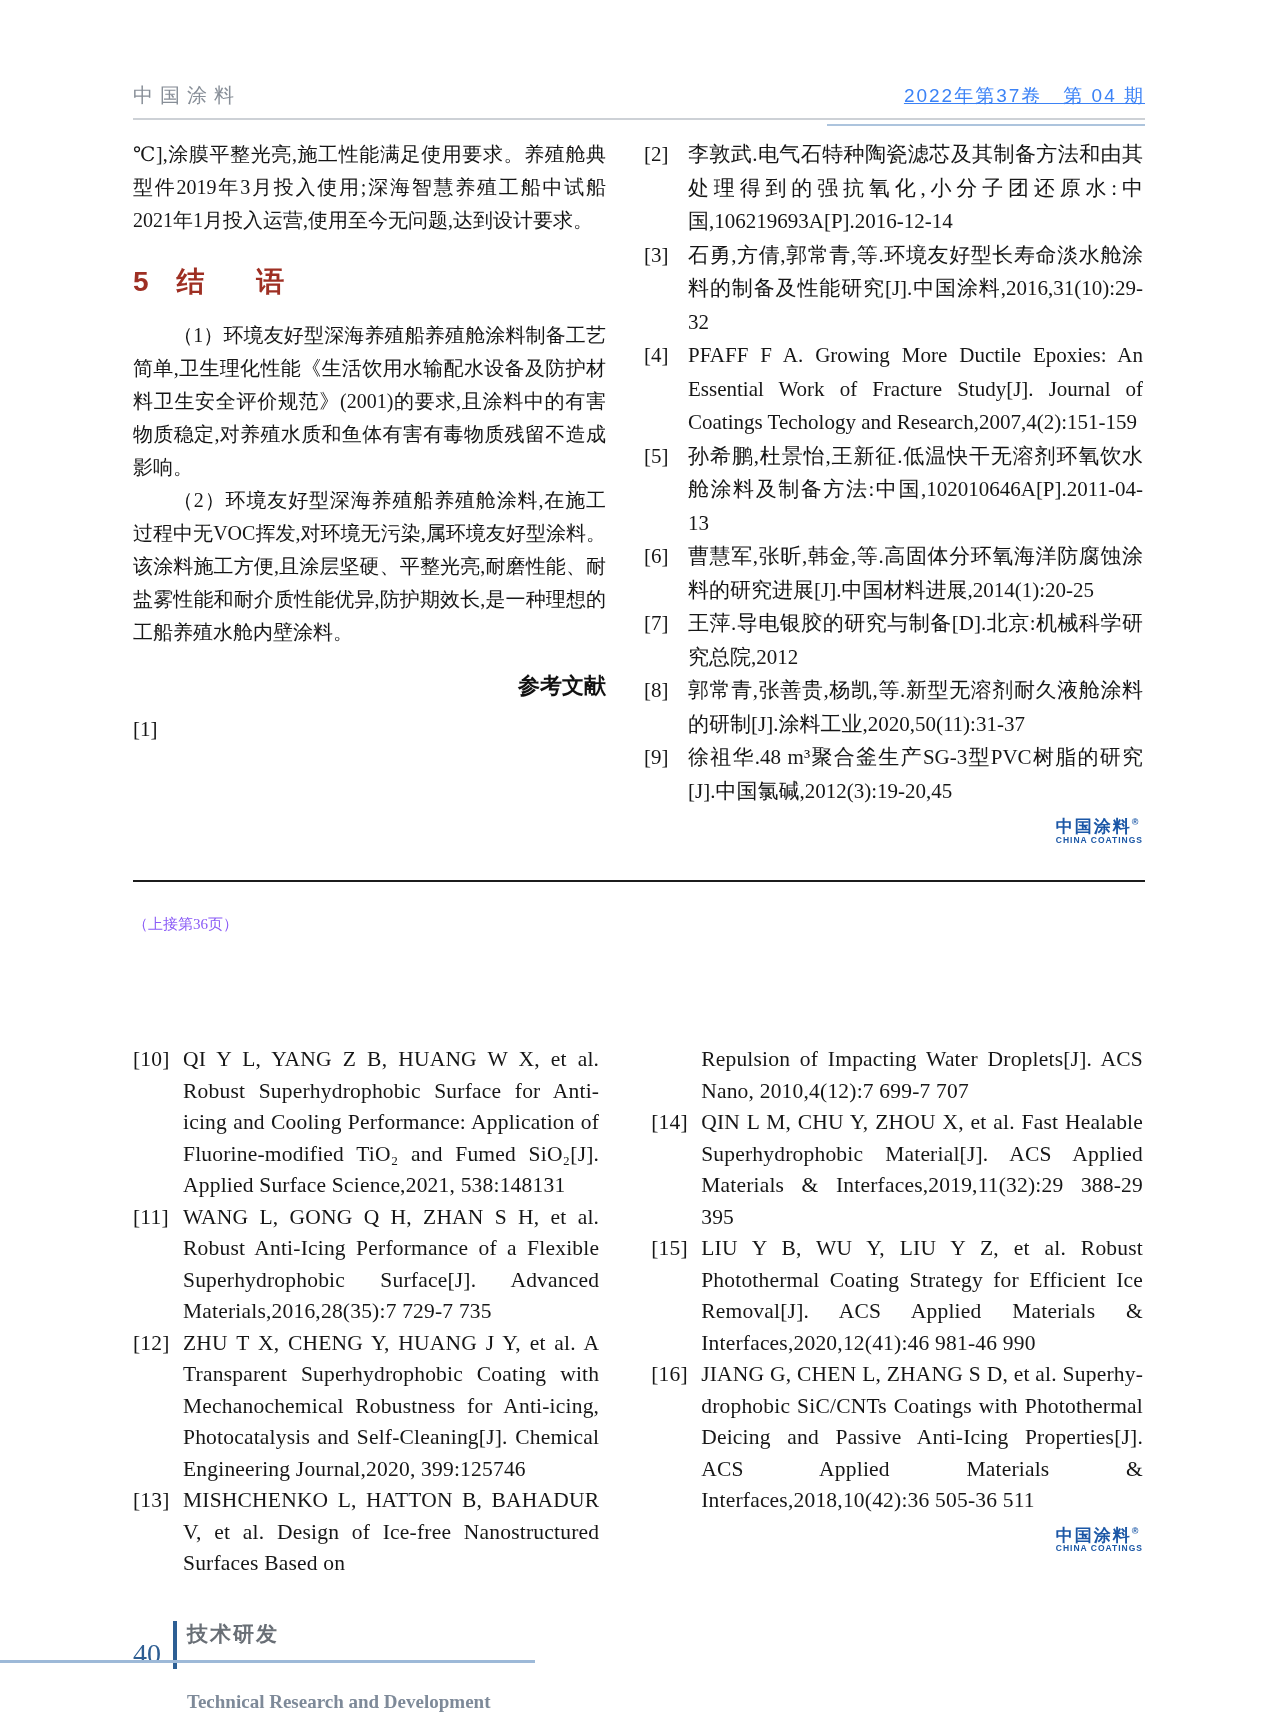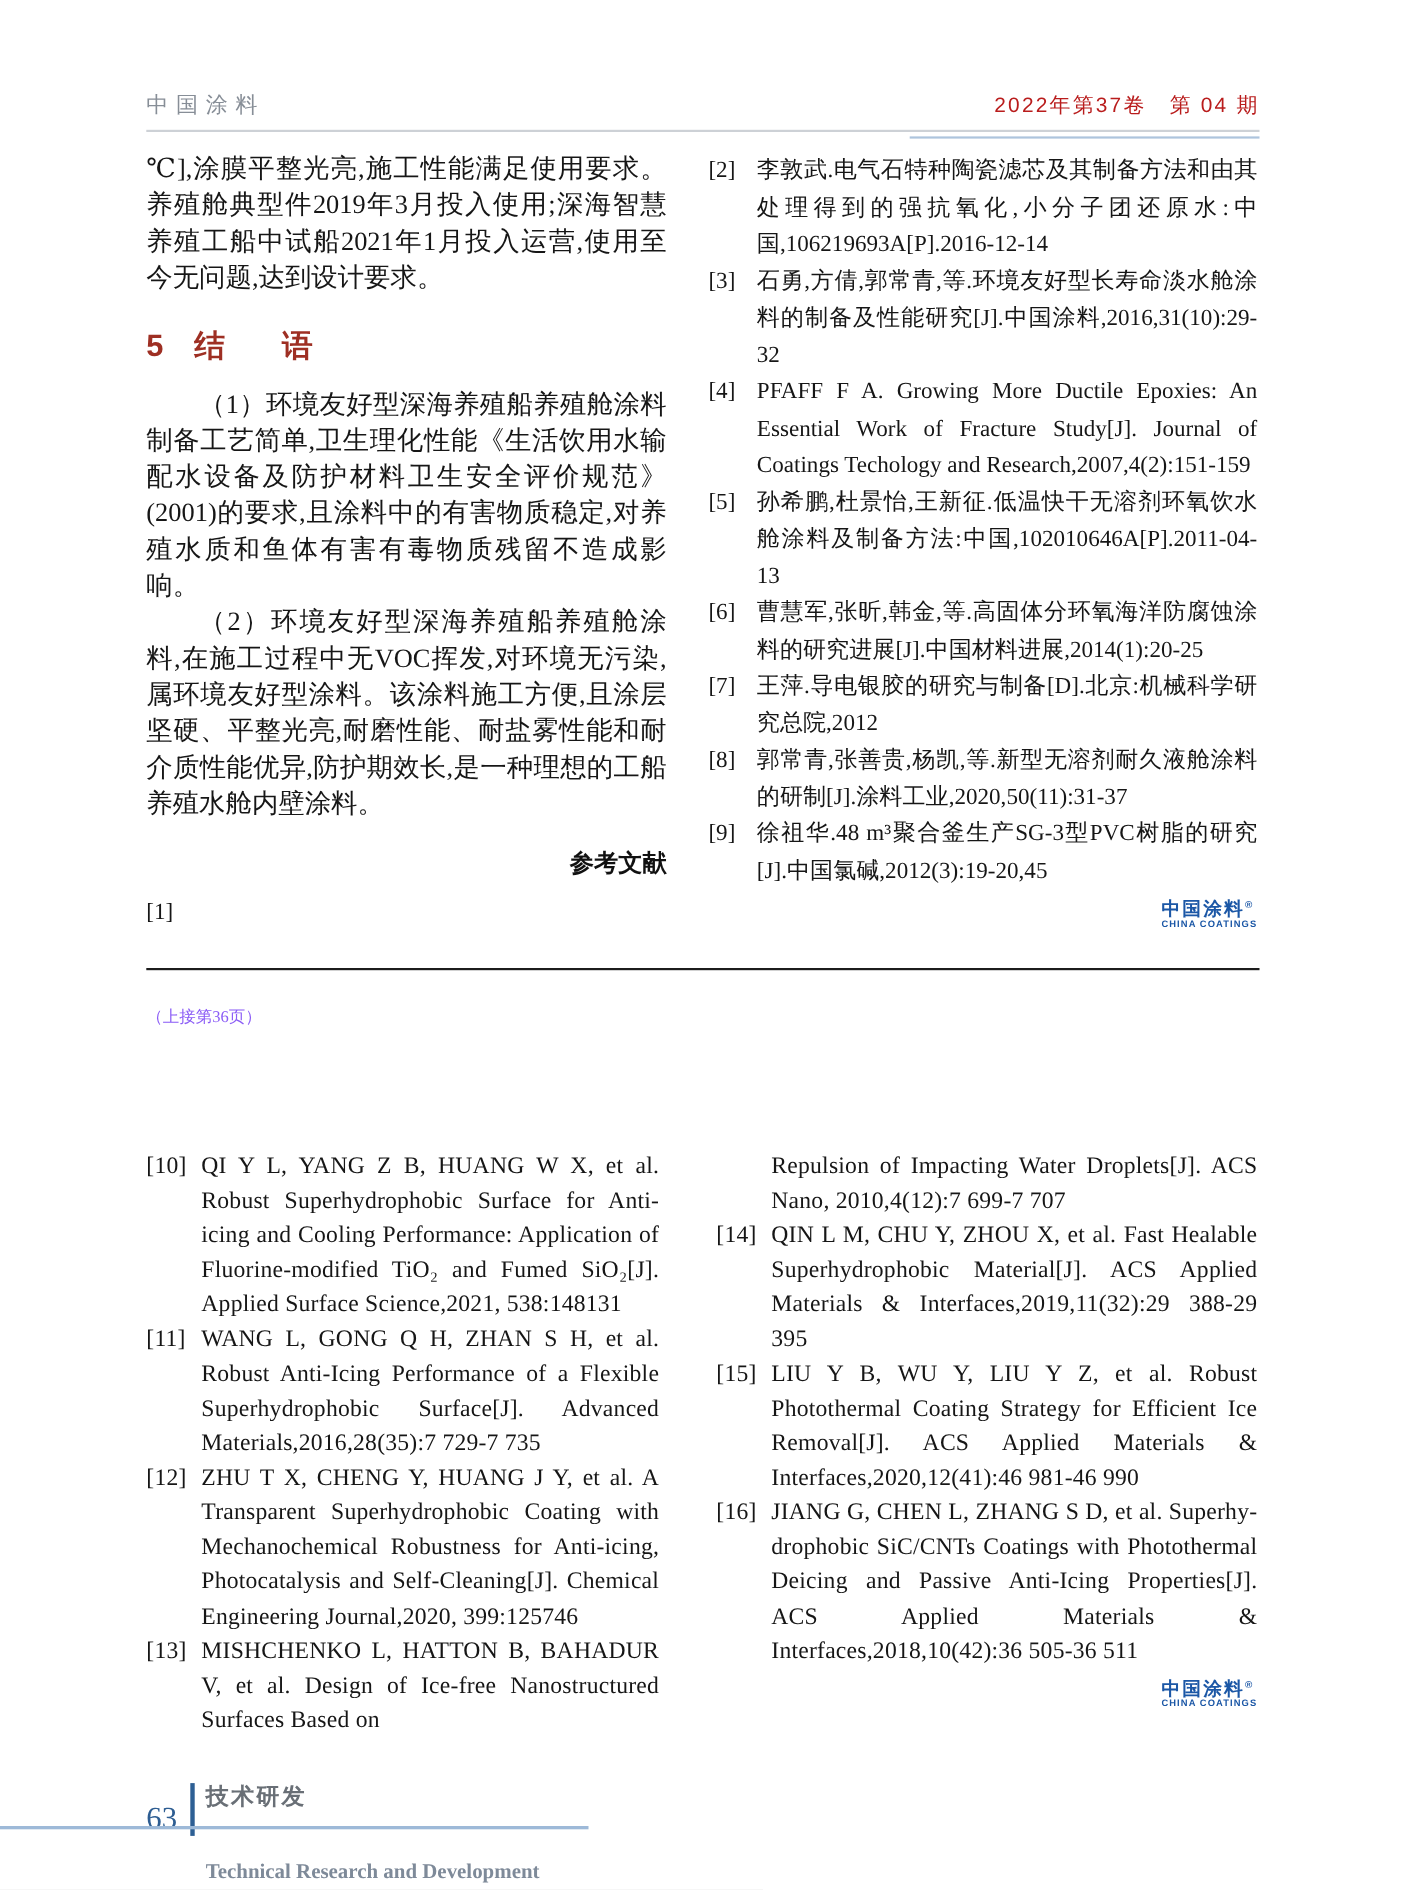--- a/index.html
+++ b/index.html
@@ -6,28 +6,28 @@
   .page{position:relative;width:1275px;height:1718px;background:#ffffff;margin:0 auto;
         font-family:"Liberation Serif","DejaVu Serif",serif;color:#161616;overflow:hidden;}
 
   
   .header{position:absolute;left:133px;right:130px;top:82px;display:flex;
           justify-content:space-between;align-items:flex-end;padding-bottom:9px;
           border-bottom:2px solid #cdd1d6;}
   .journal-name{font-family:"Liberation Sans","DejaVu Sans",sans-serif;
           font-size:20px;letter-spacing:7px;color:#878e97;}
   .issue-info{font-family:"Liberation Sans","DejaVu Sans",sans-serif;
-          font-size:19px;letter-spacing:2px;color:#b91c1c;}
+          font-size:19px;letter-spacing:2px;color:#3b82f6;text-decoration:underline;}
   .header-accent{position:absolute;top:124px;right:130px;width:318px;height:2px;background:#adc4dd;}
 
   
   .cols{position:absolute;left:133px;top:138px;width:1010px;display:flex;gap:38px;}
   .col-l{width:473px;}
   .col-r{width:499px;display:flex;flex-direction:column;}
-  .body-par{font-size:24px;line-height:33px;text-align:justify;margin:0;}
+  .body-par{font-size:20px;line-height:33px;text-align:justify;margin:0;}
   .indent{text-indent:2em;}
   .section-head{font-family:"Liberation Sans","DejaVu Sans",sans-serif;font-weight:bold;
           color:#9e2f23;font-size:28px;margin:26px 0 18px 0;display:flex;align-items:baseline;}
   .section-no{margin-right:28px;}
   .section-title{letter-spacing:22px;}
   .ref-heading{font-family:"Liberation Sans","DejaVu Sans",sans-serif;font-weight:bold;
           font-size:22px;text-align:right;margin:22px 0 12px 0;color:#111;}
   .ref{position:relative;padding-left:44px;font-size:21px;line-height:33.5px;
           text-align:justify;margin:0;}
   .ref .ref-no{position:absolute;left:0;top:0;}
@@ -169,21 +169,21 @@
         <span>JIANG G, CHEN L, ZHANG S D, et al. Superhy-drophobic SiC/CNTs Coatings with Photothermal Deicing and Passive Anti-Icing Properties[J]. ACS Applied Materials &amp; Interfaces,2018,10(42):36 505-36 511</span>
       </p>
       <div class="logo">
         <div class="logo-cn"><span>中国涂料</span><span class="logo-reg">®</span></div>
         <div class="logo-en">CHINA COATINGS</div>
       </div>
     </div>
   </div>
 
   <div class="footer">
-    <span class="page-no">63</span>
+    <span class="page-no">40</span>
     <span class="footer-bar"></span>
     <span class="footer-labels">
       <span class="footer-cn">技术研发</span>
       <span class="footer-en">Technical Research and Development</span>
     </span>
   </div>
   <div class="footer-rule"></div>
 
 </div>
 

